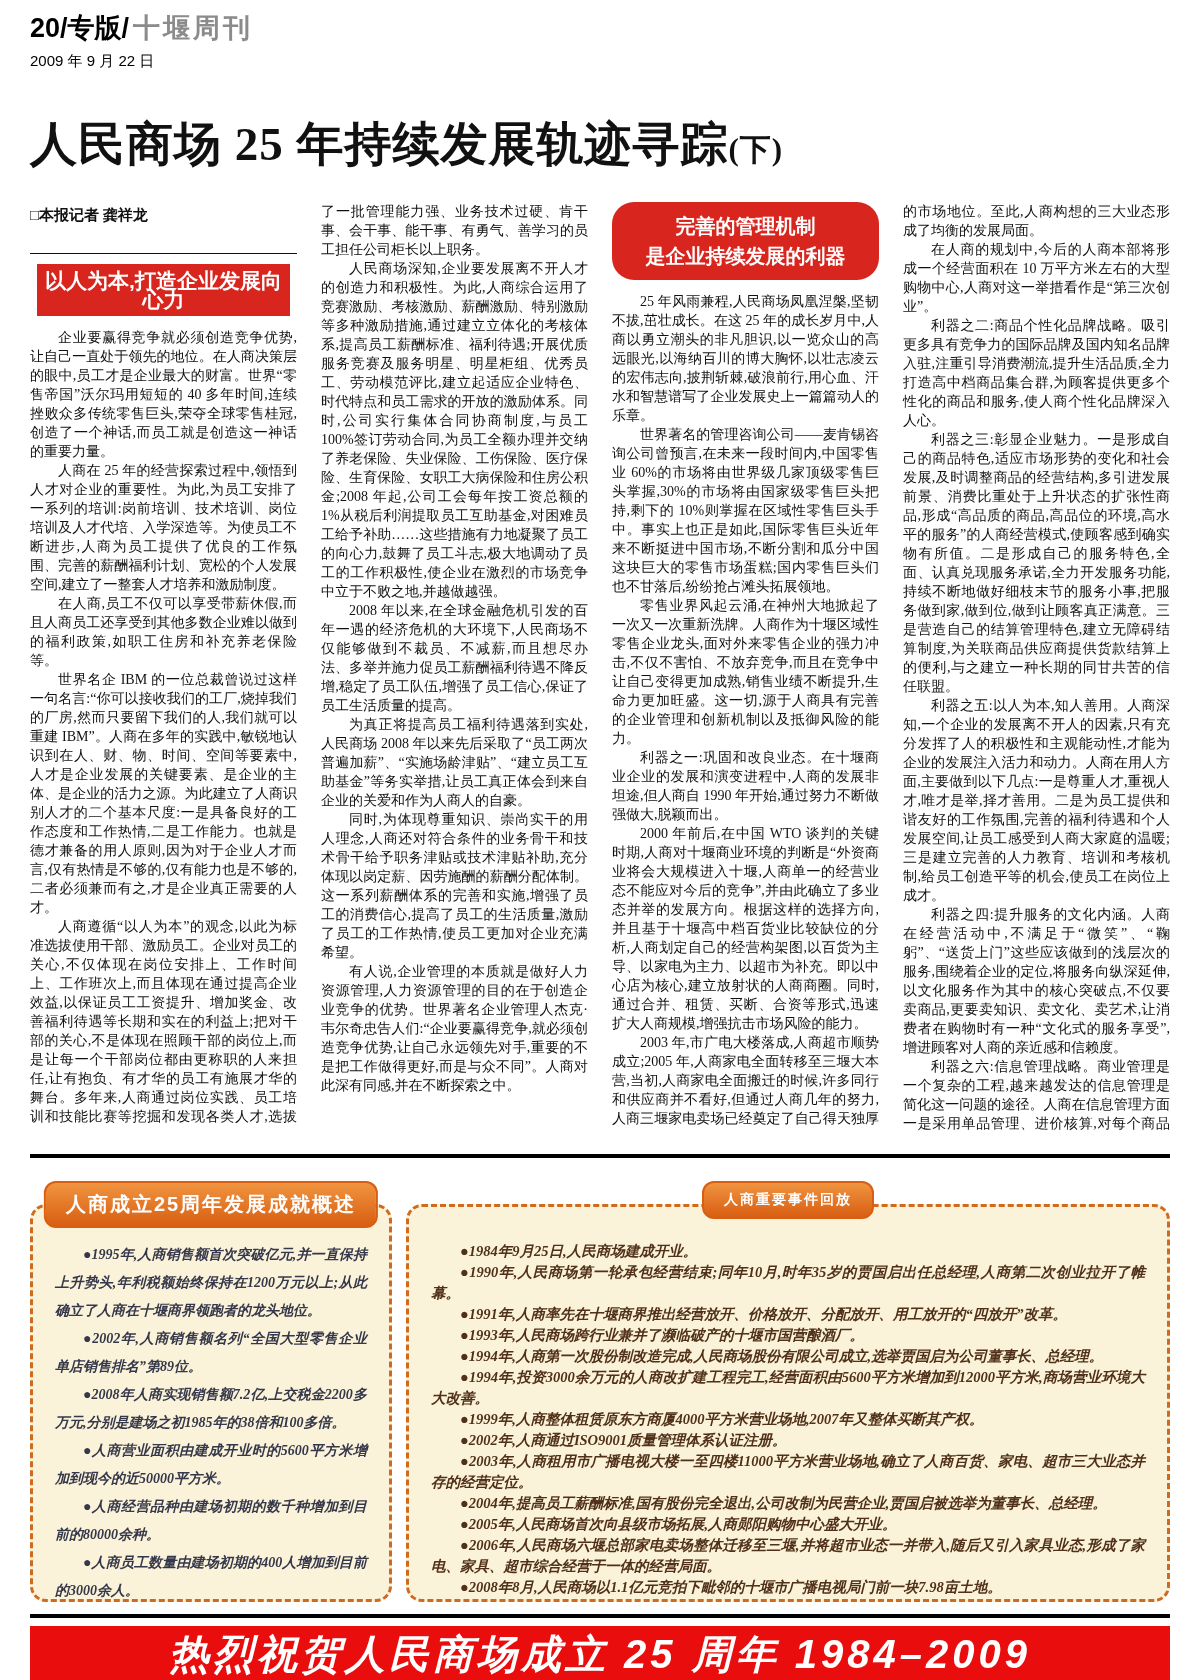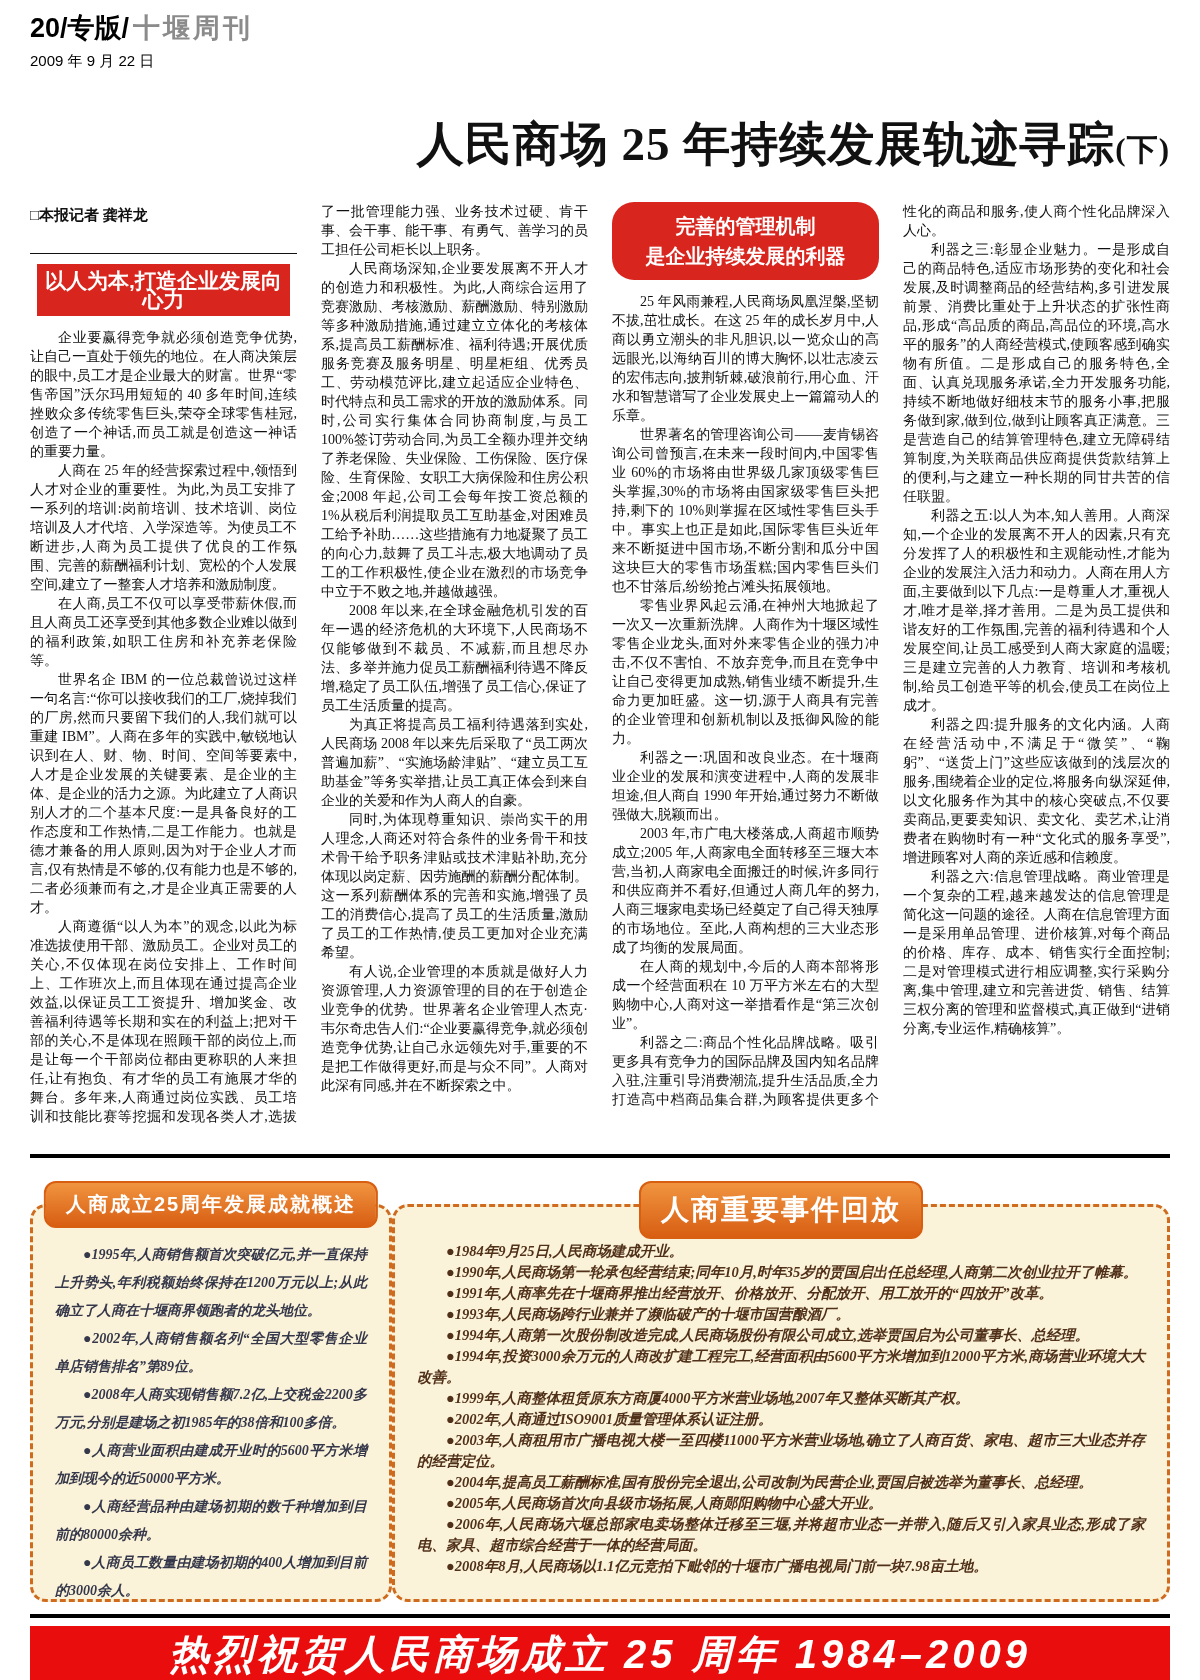--- a/index.html
+++ b/index.html
@@ -7,52 +7,52 @@
         font-family:"Liberation Serif",serif;color:#111;position:relative;}
   .inner{padding:0 30px;}
 
   
   .masthead{padding-top:10px;}
   .pg{font-family:"Liberation Sans",sans-serif;font-weight:bold;font-size:27px;color:#000;margin-top:44px;}
   .pub{font-size:27px;color:#8b8b8b;letter-spacing:3px;font-weight:bold;}
   .issue-date{font-family:"Liberation Sans",sans-serif;font-size:15px;margin-top:6px;color:#000;}
 
   
-  .headline{margin:42px 0 26px;text-align:right;font-size:47px;font-weight:900;
+  .headline{margin:42px 0 26px;text-align:left;font-size:47px;font-weight:900;
             letter-spacing:1px;white-space:nowrap;}
   .headline .suffix{font-size:31px;}
 
   
   .article{height:940px;column-count:4;column-gap:24px;column-fill:auto;overflow:hidden;
            font-size:14px;line-height:19px;text-align:justify;}
   .byline{font-weight:bold;font-size:15px;padding:4px 0 28px;border-bottom:1.5px solid #111;
           margin-bottom:8px;break-inside:avoid;}
   .red-banner{background:var(--banner_red,#d8261f);color:#fff;font-weight:bold;text-align:center;
               break-inside:avoid;font-family:"Liberation Sans",sans-serif;}
   .red-banner.one{font-size:21px;padding:7px 2px;margin:10px 7px 12px;}
   .red-banner.two{font-size:20px;padding:9px 2px;margin:12px 0;line-height:1.5;border-radius:22px;}
   .red-banner .bl{display:block;}
   .para{margin:0;text-indent:2em;}
 
   .rule{height:4px;background:#000;margin-top:12px;}
 
   
-  .bottom{display:flex;margin-top:46px;}
+  .bottom{display:flex;gap:14px;margin-top:46px;}
   .box{border:3px dashed var(--box_border,#cf6b1e);border-radius:16px;
        background:var(--box_cream,#fbf3d9);position:relative;box-sizing:border-box;height:398px;}
   .box.left{width:362px;flex:none;}
   .box.right{flex:1;}
   .box-content{overflow:hidden;height:100%;box-sizing:border-box;padding:34px 22px 10px;}
   .pill{position:absolute;top:-26px;left:50%;transform:translateX(-50%);
         background:linear-gradient(var(--pill_top,#f09440) ,var(--pill_bottom,#d85e12));
         color:#fff;font-weight:bold;font-family:"Liberation Sans",sans-serif;
         border:2px solid var(--pill_bottom,#d85e12);border-radius:12px;
         padding:8px 20px;white-space:nowrap;letter-spacing:2px;}
   .box.left .pill{font-size:20px;}
-  .box.right .pill{font-size:28px;}
+  .box.right .pill{font-size:14px;}
   .item{margin:0;text-indent:2em;font-weight:bold;font-style:italic;text-align:justify;}
   .box.left  .item{font-size:14px;line-height:28px;color:var(--left_text,#35374a);}
   .box.right .item{font-size:14.5px;line-height:21px;color:var(--right_text,#503018);}
 
   
   .footer-banner{margin-top:8px;background:var(--footer_red,#ea0d0d);color:#fff;text-align:center;
                  font-family:"Liberation Sans",sans-serif;font-weight:900;font-style:italic;
                  font-size:40px;line-height:56px;letter-spacing:4px;white-space:nowrap;}
 </style>
 </head>
@@ -107,20 +107,21 @@
       <div>
 
           <p class="para">25 年风雨兼程,人民商场凤凰涅槃,坚韧不拔,茁壮成长。在这 25 年的成长岁月中,人商以勇立潮头的非凡胆识,以一览众山的高远眼光,以海纳百川的博大胸怀,以壮志凌云的宏伟志向,披荆斩棘,破浪前行,用心血、汗水和智慧谱写了企业发展史上一篇篇动人的乐章。</p>
 
           <p class="para">世界著名的管理咨询公司——麦肯锡咨询公司曾预言,在未来一段时间内,中国零售业 60%的市场将由世界级几家顶级零售巨头掌握,30%的市场将由国家级零售巨头把持,剩下的 10%则掌握在区域性零售巨头手中。事实上也正是如此,国际零售巨头近年来不断挺进中国市场,不断分割和瓜分中国这块巨大的零售市场蛋糕;国内零售巨头们也不甘落后,纷纷抢占滩头拓展领地。</p>
 
           <p class="para">零售业界风起云涌,在神州大地掀起了一次又一次重新洗牌。人商作为十堰区域性零售企业龙头,面对外来零售企业的强力冲击,不仅不害怕、不放弃竞争,而且在竞争中让自己变得更加成熟,销售业绩不断提升,生命力更加旺盛。这一切,源于人商具有完善的企业管理和创新机制以及抵御风险的能力。</p>
 
           <p class="para">利器之一:巩固和改良业态。在十堰商业企业的发展和演变进程中,人商的发展非坦途,但人商自 1990 年开始,通过努力不断做强做大,脱颖而出。</p>
 
+          <p class="para">2000 年前后,在中国 WTO 谈判的关键时期,人商对十堰商业环境的判断是“外资商业将会大规模进入十堰,人商单一的经营业态不能应对今后的竞争”,并由此确立了多业态并举的发展方向。根据这样的选择方向,并且基于十堰高中档百货业比较缺位的分析,人商划定自己的经营构架图,以百货为主导、以家电为主力、以超市为补充。即以中心店为核心,建立放射状的人商商圈。同时,通过合并、租赁、买断、合资等形式,迅速扩大人商规模,增强抗击市场风险的能力。</p>
 
           <p class="para">2003 年,市广电大楼落成,人商超市顺势成立;2005 年,人商家电全面转移至三堰大本营,当初,人商家电全面搬迁的时候,许多同行和供应商并不看好,但通过人商几年的努力,人商三堰家电卖场已经奠定了自己得天独厚的市场地位。至此,人商构想的三大业态形成了均衡的发展局面。</p>
 
           <p class="para">在人商的规划中,今后的人商本部将形成一个经营面积在 10 万平方米左右的大型购物中心,人商对这一举措看作是“第三次创业”。</p>
 
           <p class="para">利器之二:商品个性化品牌战略。吸引更多具有竞争力的国际品牌及国内知名品牌入驻,注重引导消费潮流,提升生活品质,全力打造高中档商品集合群,为顾客提供更多个性化的商品和服务,使人商个性化品牌深入人心。</p>
 
           <p class="para">利器之三:彰显企业魅力。一是形成自己的商品特色,适应市场形势的变化和社会发展,及时调整商品的经营结构,多引进发展前景、消费比重处于上升状态的扩张性商品,形成“高品质的商品,高品位的环境,高水平的服务”的人商经营模式,使顾客感到确实物有所值。二是形成自己的服务特色,全面、认真兑现服务承诺,全力开发服务功能,持续不断地做好细枝末节的服务小事,把服务做到家,做到位,做到让顾客真正满意。三是营造自己的结算管理特色,建立无障碍结算制度,为关联商品供应商提供货款结算上的便利,与之建立一种长期的同甘共苦的信任联盟。</p>
 
           <p class="para">利器之五:以人为本,知人善用。人商深知,一个企业的发展离不开人的因素,只有充分发挥了人的积极性和主观能动性,才能为企业的发展注入活力和动力。人商在用人方面,主要做到以下几点:一是尊重人才,重视人才,唯才是举,择才善用。二是为员工提供和谐友好的工作氛围,完善的福利待遇和个人发展空间,让员工感受到人商大家庭的温暖;三是建立完善的人力教育、培训和考核机制,给员工创造平等的机会,使员工在岗位上成才。</p>

